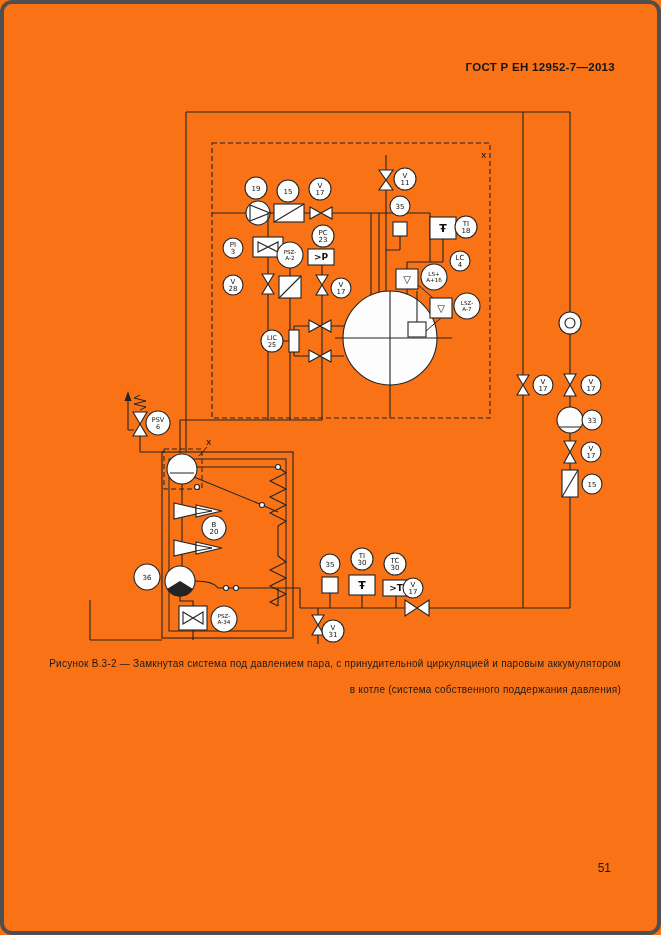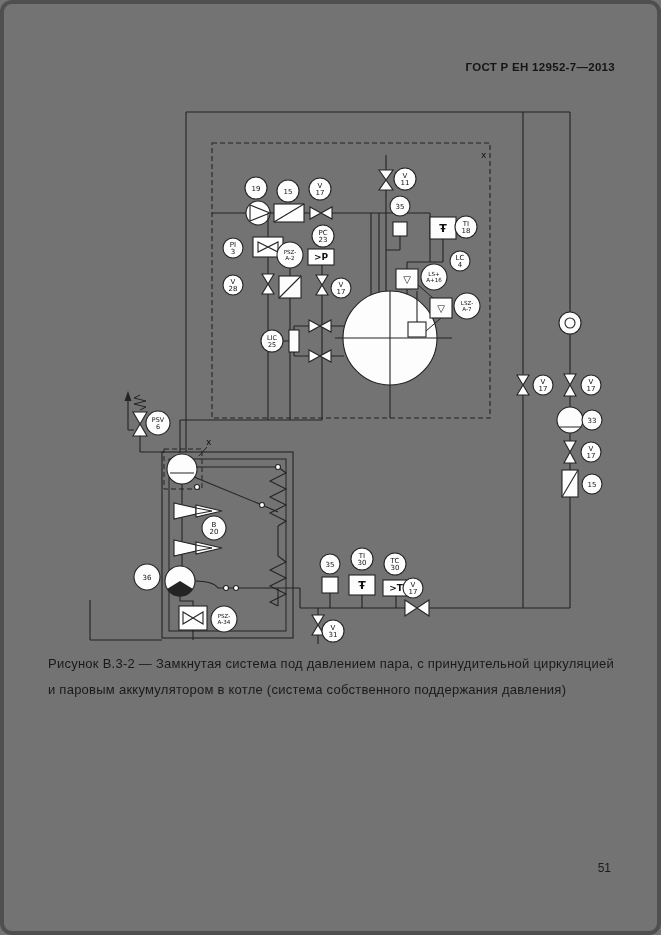--- a/index.html
+++ b/index.html
@@ -1,31 +1,31 @@
 <!DOCTYPE html>
 <html><head>
 <meta charset="utf-8">
 <style>
   html,body{margin:0;padding:0;background:#e8e8e8;}
   .sheet{
-    position:relative;width:661px;height:935px;background:#737373;
+    position:relative;width:661px;height:935px;background:#f97316;
     font-family:"Liberation Sans","DejaVu Sans",sans-serif;color:#1c1c1c;
     overflow:hidden;box-sizing:border-box;
   }
   .frame{
     position:absolute;inset:0;border:4px solid #4f4f4f;border-radius:12px;
     pointer-events:none;z-index:10;
   }
   .header-title{
     position:absolute;top:61px;right:46px;font-size:11.5px;font-weight:700;
     letter-spacing:.3px;color:#151515;
   }
   .caption{
-    position:absolute;top:651px;left:48px;right:40px;text-align:left;
-    font-size:13px;line-height:26px;letter-spacing:.25px;color:#1a1a1a;
+    position:absolute;top:651px;left:48px;right:40px;text-align:right;
+    font-size:10px;line-height:26px;letter-spacing:.25px;color:#1a1a1a;
   }
   .page-number{
     position:absolute;top:861px;right:50px;font-size:12px;color:#1a1a1a;
   }
   svg.diagram{position:absolute;left:0;top:0;}
   .pipe{fill:none;stroke:#242424;stroke-width:1.1;}
   .thin{stroke-width:1;}
   .dash{stroke-dasharray:5 3;}
   .sym{fill:#fdfdfd;stroke:#242424;stroke-width:1.1;}
   .filled{fill:#242424;stroke:none;}

